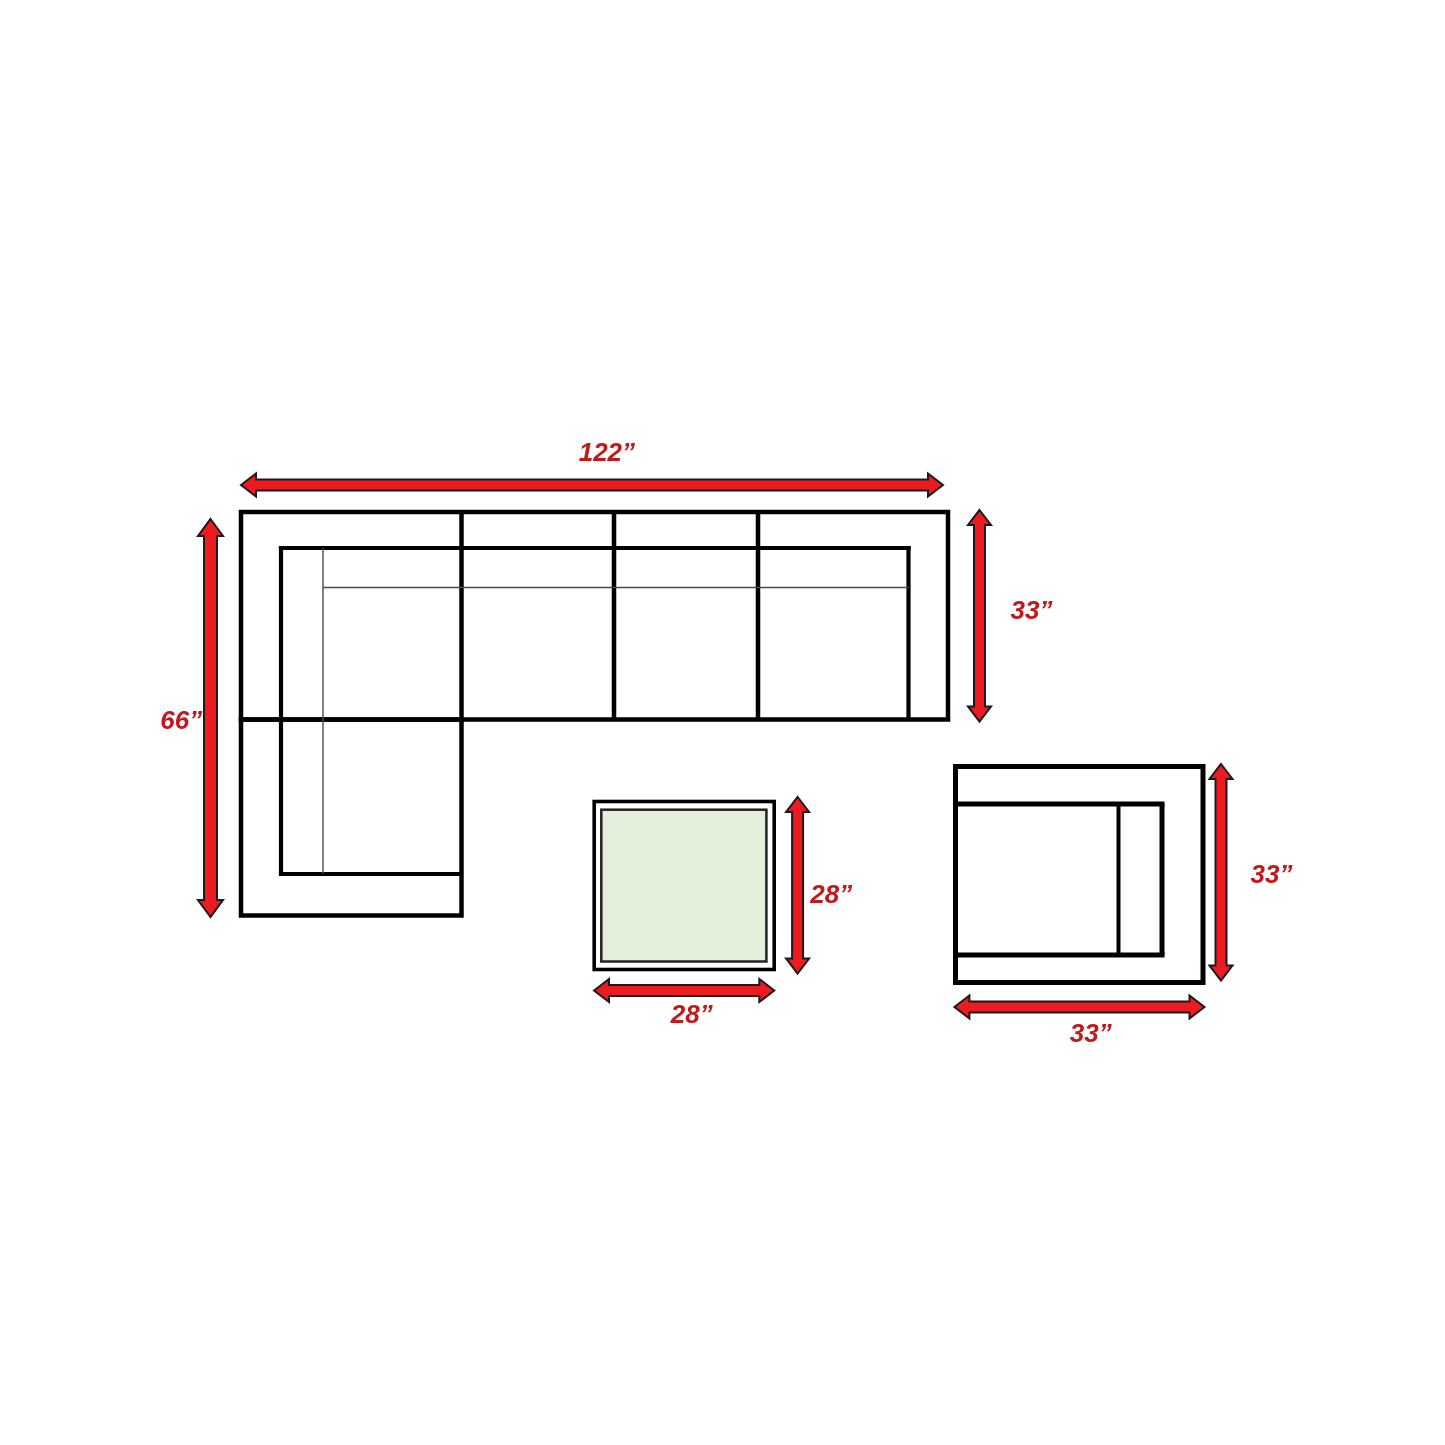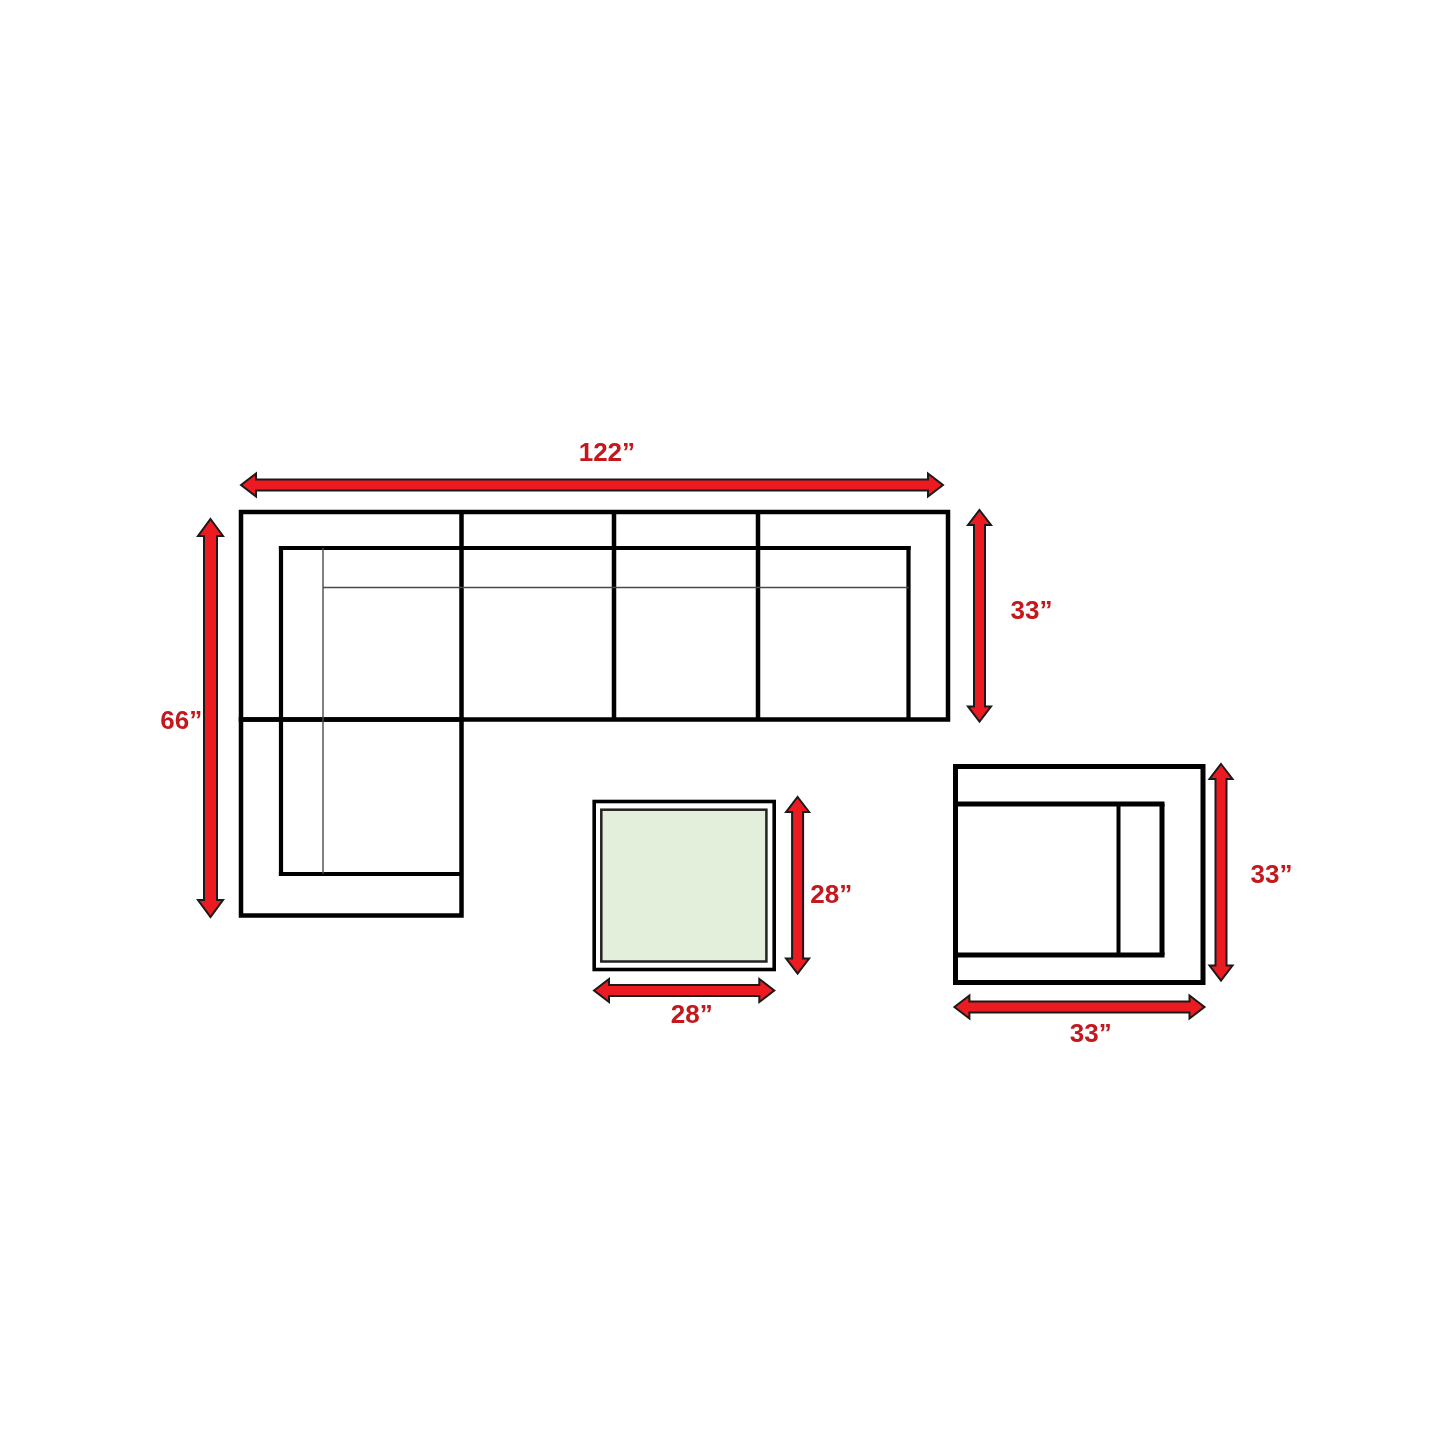--- a/index.html
+++ b/index.html
@@ -1,16 +1,16 @@
 <!DOCTYPE html>
 <html><head>
 <meta charset="utf-8">
 <style>
   html,body{margin:0;padding:0;background:#ffffff;}
-  .wrap{width:1422px;height:1445px;position:relative;background:#d946ef;}
+  .wrap{width:1422px;height:1445px;position:relative;background:#d946ef;font-style:italic;}
   text{font-family:"Liberation Sans",sans-serif;font-weight:bold;fill:#c3191d;}
 </style>
 </head>
 <body>
 <div class="wrap">
 <svg width="1445" height="1445" viewBox="0 0 1445 1445" xmlns="http://www.w3.org/2000/svg">
 
   <rect x="0" y="0" width="1445" height="1445" fill="#ffffff"></rect>
 
   <rect x="241" y="512" width="707" height="207.5" fill="none" stroke="#000000" stroke-width="4.5"></rect>

